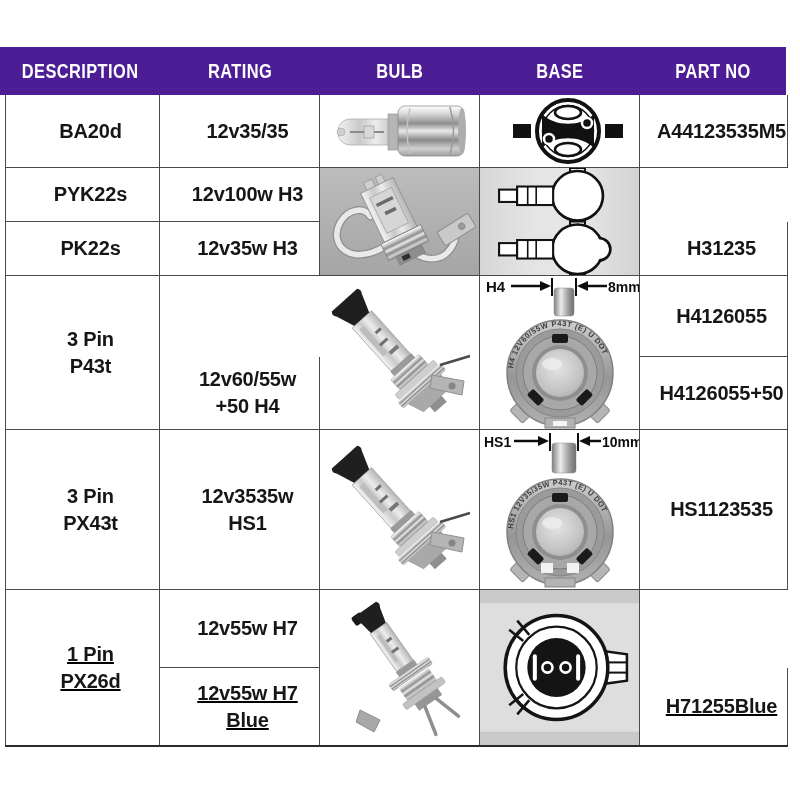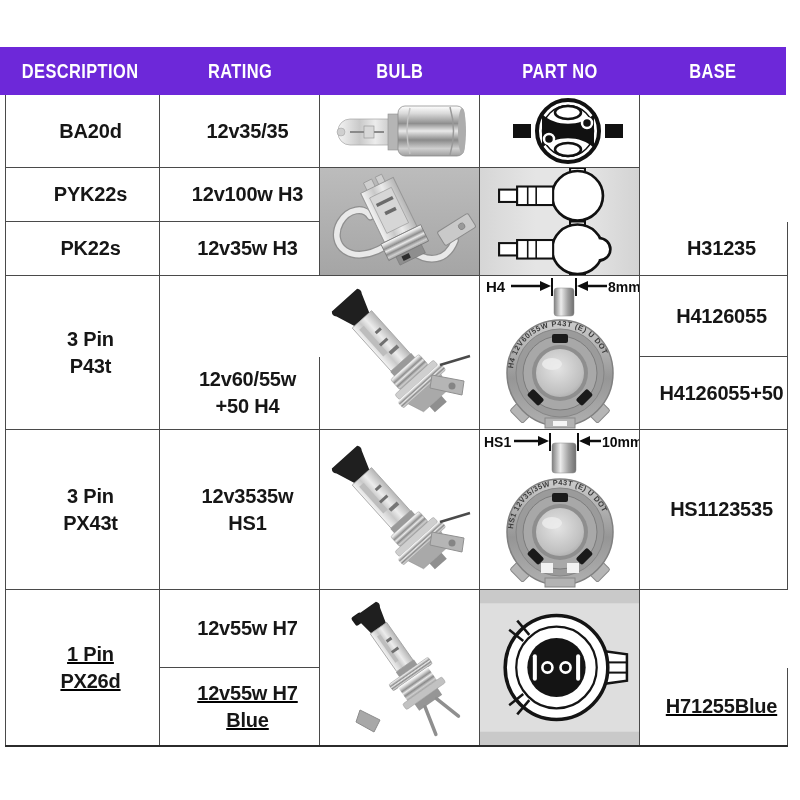--- a/index.html
+++ b/index.html
@@ -2,21 +2,21 @@
 <html><head>
 <meta charset="utf-8">
 <style>
   html,body{margin:0;padding:0;}
   body{
     width:800px;height:800px;background:#ffffff;position:relative;
     font-family:"Liberation Sans", sans-serif;overflow:hidden;
   }
   .hdr{
     position:absolute;left:0;top:47px;width:786px;height:48px;
-    background:#6d28d9;display:grid;
+    background:#4c1d95;display:grid;
     grid-template-columns:160px 160px 160px 160px 146px;
   }
   .hdr-cell{display:flex;align-items:center;justify-content:center;}
   .hdr-label{
     color:#ffffff;font-weight:bold;font-size:20px;letter-spacing:.5px;
     display:inline-block;transform:scaleX(.82);white-space:nowrap;
   }
   .tbl{
     position:absolute;left:5px;top:95px;width:783px;
     display:grid;
@@ -113,24 +113,24 @@
   <div class="hdr-cell">
       <span class="hdr-label">DESCRIPTION</span>
     </div>
   <div class="hdr-cell">
       <span class="hdr-label">RATING</span>
     </div>
   <div class="hdr-cell">
       <span class="hdr-label">BULB</span>
     </div>
   <div class="hdr-cell">
-      <span class="hdr-label">PART NO</span>
+      <span class="hdr-label">BASE</span>
     </div>
   <div class="hdr-cell">
-      <span class="hdr-label">BASE</span>
+      <span class="hdr-label">PART NO</span>
     </div>
 </div>
 
 <div class="tbl">
 
   <div class="cell c1" style="grid-column:1;grid-row:1">
     <div class="txt">BA20d</div>
   </div>
   <div class="cell" style="grid-column:2;grid-row:1">
     <div class="txt">12v35/35</div>
@@ -153,20 +153,23 @@
       <rect x="20" y="28" width="18" height="14" fill="#111111"></rect>
       <rect x="112" y="28" width="18" height="14" fill="#111111"></rect>
       <circle cx="75" cy="35" r="31" fill="#ffffff" stroke="#111111" stroke-width="4"></circle>
       <circle cx="75" cy="35" r="25.5" fill="none" stroke="#111111" stroke-width="1.5"></circle>
       <path d="M 49,18 C 62,31 88,31 101,18 L 101,52 C 88,39 62,39 49,52 Z" fill="#111111"></path>
       <ellipse cx="75" cy="16.5" rx="13" ry="6.5" fill="#ffffff" stroke="#111111" stroke-width="2.5"></ellipse>
       <ellipse cx="75" cy="53.5" rx="13" ry="6.5" fill="#ffffff" stroke="#111111" stroke-width="2.5"></ellipse>
       <circle cx="94" cy="27" r="5" fill="#111111" stroke="#ffffff" stroke-width="2.5"></circle>
       <circle cx="56" cy="43" r="5" fill="#111111" stroke="#ffffff" stroke-width="2.5"></circle>
     </svg>
+  </div>
+  <div class="cell" style="grid-column:5;grid-row:1">
+    <div class="txt">A44123535M5</div>
   </div>
 
   <div class="cell c1" style="grid-column:1;grid-row:2">
     <div class="txt">PYK22s</div>
   </div>
   <div class="cell" style="grid-column:2;grid-row:2">
     <div class="txt">12v100w H3</div>
   </div>
   <div class="cell photo" style="grid-column:3;grid-row:2/span 2">
     <svg class="fillsvg" viewBox="0 0 158 106" preserveAspectRatio="none">

